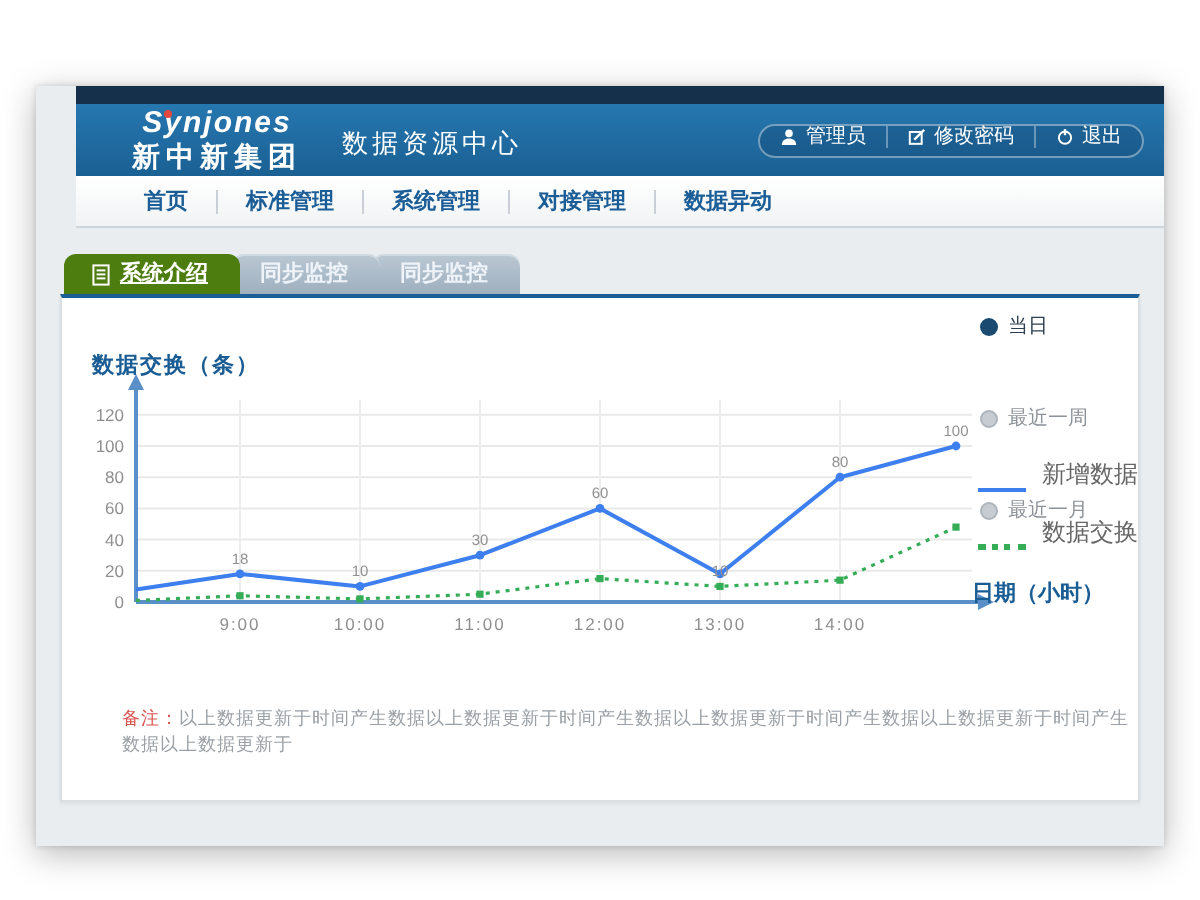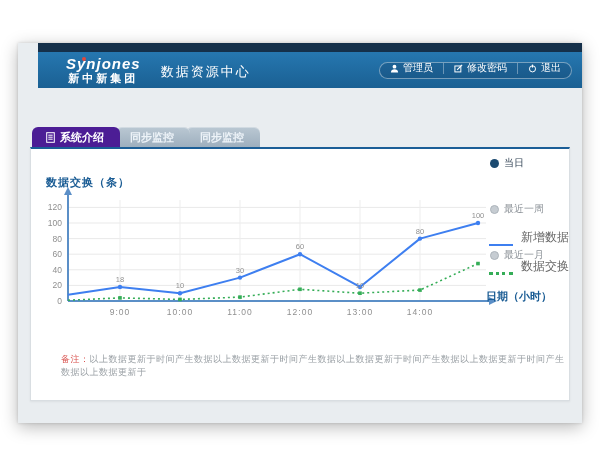--- a/index.html
+++ b/index.html
@@ -9,40 +9,40 @@
   .window { position:absolute; left:18px; top:43px; width:564px; height:380px;
     background:#e9edf0; box-shadow:0 4px 16px rgba(0,0,0,.28), 0 0 3px rgba(0,0,0,.15);padding-left:20px; }
 
   .topstrip { height:9px; background:#15304a; }
 
   .header { height:36px; background:linear-gradient(#2677b0,#1a6093);
     display:flex; align-items:center; color:#fff; }
   .logo-block { margin-left:28px; text-align:center; line-height:1.1; position:relative; }
   .logo-brand { font-size:15px; font-weight:bold; font-style:italic; letter-spacing:1px; display:block; }
   .logo-dot { position:absolute; left:16px; top:1px; width:4px; height:4px; border-radius:50%; background:#e2483d; }
-  .logo-sub { font-size:11px; font-weight:bold; letter-spacing:3px; display:block; }
+  .logo-sub { font-size:14px; font-weight:bold; letter-spacing:3px; display:block; }
   .app-title { margin-left:20px; font-size:13px; letter-spacing:2px; padding-top:4px; }
   .user-pill { margin-left:auto; margin-right:10px; height:17px; display:flex; 
     border:1px solid rgba(255,255,255,.4); background:rgba(10,40,70,.18); border-radius:9px;
     font-size:10px; }
   .user-item { display:flex; align-items:center; gap:4px; padding:0 10px; height:11px; cursor:pointer; }
   .user-item + .user-item { border-left:1px solid rgba(255,255,255,.35); }
   .user-item svg { width:9px; height:9px; display:block; }
 
   .navbar { height:26px; background:linear-gradient(#ffffff,#f1f3f4); border-bottom:1px solid #cfd6db;
     display:flex; align-items:center; padding-left:20px; }
   .nav-item { color:#1b5e97; font-weight:bold; font-size:11px; padding:0 14px; cursor:pointer; white-space:nowrap; }
   .nav-sep { width:0; height:12px; border-left:1px solid #c9cfd5; }
 
   .content { position:absolute; left:0; right:0; top:71px; bottom:0; background:#e9edf0; padding:13px 12px 0; }
 
   .tabs { display:flex; height:20px; margin-left:2px; }
   .tab { position:relative; padding:0 16px 0 14px; line-height:20px; font-size:11px; font-weight:bold;
     border-radius:6px 6px 0 0; cursor:pointer; display:flex; align-items:center; gap:5px; white-space:nowrap; }
-  .tab.active { background:#4c1d95; color:#fff; z-index:3; }
+  .tab.active { background:#4d7c0f; color:#fff; z-index:3;text-decoration:underline; }
   .tab.inactive { background:linear-gradient(#bac8d3,#9eafbe); color:#edf3f8; margin-left:-4px;
     box-shadow:inset 0 1px 0 rgba(255,255,255,.35); }
   .tab.inactive:nth-child(2){ z-index:2; } .tab.inactive:nth-child(3){ z-index:1; }
   .tab-icon svg { width:9px; height:11px; display:block; }
 
   .panel { position:relative; background:#fff; border:1px solid #d9dee2; border-top:2px solid #1b5e97;
     height:254px; box-shadow:0 1px 2px rgba(0,0,0,.06); }
 
   .radio-row { position:absolute; top:7px; right:25px; display:flex; gap:32px;flex-direction:column; }
   .radio { display:flex; align-items:center; gap:5px; font-size:10px; cursor:pointer; }
@@ -105,20 +105,31 @@
           <svg viewBox="0 0 10 10">
               <circle cx="5" cy="5.4" r="3.4" fill="none" stroke="#fff" stroke-width="1.1"></circle>
               <line x1="5" y1="0.6" x2="5" y2="4" stroke="#fff" stroke-width="1.3"></line>
             </svg>
         </span>
         <span>退出</span>
       </div>
     </div>
   </div>
 
+  <div class="navbar">
+    <div class="nav-item">首页</div>
+    <div class="nav-sep"></div>
+    <div class="nav-item">标准管理</div>
+    <div class="nav-sep"></div>
+    <div class="nav-item">系统管理</div>
+    <div class="nav-sep"></div>
+    <div class="nav-item">对接管理</div>
+    <div class="nav-sep"></div>
+    <div class="nav-item">数据异动</div>
+  </div>
 
   <div class="content">
     <div class="tabs">
       <div class="tab active">
         <span class="tab-icon">
           <svg viewBox="0 0 9 11">
               <rect x="0.7" y="0.7" width="7.6" height="9.6" fill="none" stroke="#fff" stroke-width="1"></rect>
               <line x1="2.3" y1="3.2" x2="6.7" y2="3.2" stroke="#fff"></line>
               <line x1="2.3" y1="5.2" x2="6.7" y2="5.2" stroke="#fff"></line>
               <line x1="2.3" y1="7.2" x2="6.7" y2="7.2" stroke="#fff"></line>

